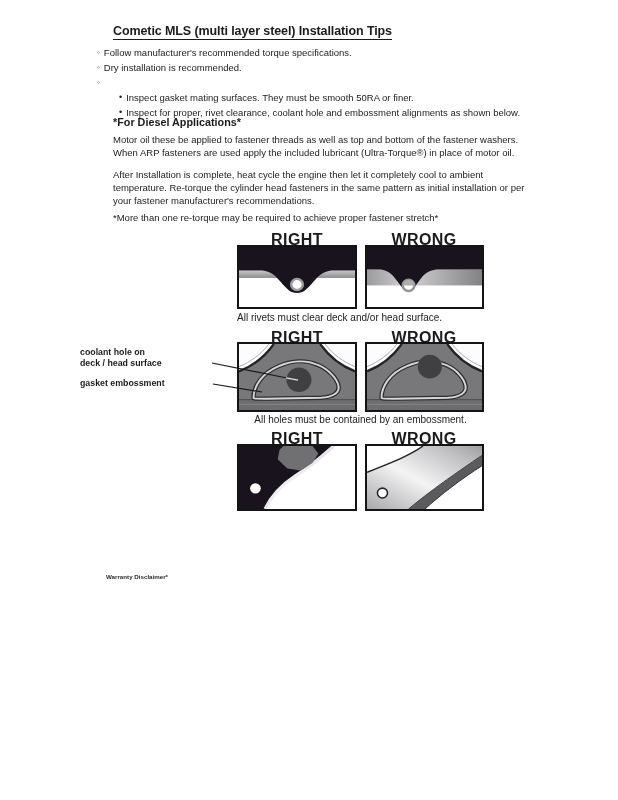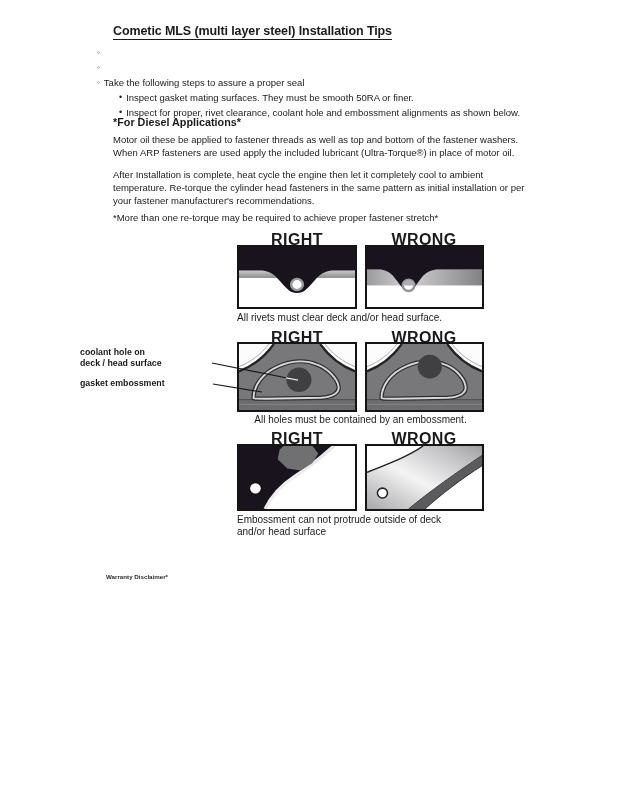--- a/index.html
+++ b/index.html
@@ -40,27 +40,28 @@
 </head>
 <body>
 
 <div id="page">
 
   <div class="abs title">Cometic MLS (multi layer steel) Installation Tips</div>
 
   <div class="abs bullets">
     <div class="bullet-row">
         <span class="mk">◦</span>
+        <span>Follow manufacturer's recommended torque specifications.</span>
       </div>
     <div class="bullet-row">
         <span class="mk">◦</span>
+        <span>Dry installation is recommended.</span>
       </div>
     <div class="bullet-row">
         <span class="mk">◦</span>
-        <span>Take the following steps to assure a proper seal</span>
       </div>
     <div class="bullet-row sub">
         <span class="mk">•</span>
         <span>Inspect gasket mating surfaces.  They must be smooth 50RA or finer.</span>
       </div>
     <div class="bullet-row sub">
         <span class="mk">•</span>
         <span>Inspect for proper, rivet clearance, coolant hole and embossment alignments as shown below.</span>
       </div>
   </div>
@@ -191,24 +192,20 @@
       <rect width="119" height="67" fill="#ffffff"></rect>
       <path d="M0,28 C22,19 43,11 58,0 H119 V10 C93,28 65,48 43,67 H0 Z" fill="url(#gr4)"></path>
       <path d="M0,28 C22,19 43,11 58,0" stroke="#232326" stroke-width="1.6" fill="none"></path>
       <path d="M43,67 C65,48 93,28 119,10 V21 C99,34 76,52 60,67 Z" fill="#5b5b5e"></path>
       <path d="M119,10 C93,28 65,48 43,67" stroke="#3a3a3d" stroke-width="1" fill="none"></path>
       <path d="M119,21 C99,34 76,52 60,67" stroke="#2c2c2f" stroke-width="1" fill="none"></path>
       <circle cx="16" cy="50" r="5.2" fill="#ffffff" stroke="#232326" stroke-width="1.6"></circle>
     </svg>
   </div>
 
-  <div class="abs caption" style="left:237px; top:514px;">
-    <div>Embossment can not protrude outside of deck</div>
-    <div>and/or head surface</div>
-  </div>
 
   <div class="abs warranty">
     <div class="w-head">Warranty Disclaimer*</div>
     <p>Due to the nature of performance applications, the parts in this catalog are sold without any express warranty or any implied warranty of merchantability or fitness for a particular purpose.  Cometic Gasket Inc., shall not, under any circumstances, be liable for any special, incidental or consequential damages, including, person, party or property, but not limited to, damage, or loss of property or equipment, loss of profits or revenue, cost of purchased or replacement goods, or claims of customers of the purchase, which may arise and/or result from sale, installation or use of these parts.  Installation of these parts could adversely affect the motor manufacturers warranty coverage.</p>
     <p class="tight">VENUE-The agreed upon venue, in the event of dispute whatsoever between the parties, whether instituted by either party, including, but not limited to, contract terms, payment terms, delivery, type, defects, sufficiency of product, shall be the Court of Common Pleas, Lake County, Ohio or the Painesville Municipal Court, Lake County, Ohio, depending on the amount in controversy.</p>
     <p>This agreement shall be governed by and construed under the laws of the State of Ohio.</p>
     <p>All prices and terms are subject to change without notice.</p>
     <p>Terms COD- Secured with a completed dealer/jobber application on File, COD-Company check with a current credit card number on file.  Open accounts may be established by well rated firms.  A credit application is available upon request.  Open accounts are due payable Net 30 days from date of invoice.  No statement will be sent.  If an account becomes 60 or more days past due, it is subject to being placed on credit hold.  No orders will be shipped or new orders accepted until past due balance is paid.  If an account becomes 90 or more days past due, it is subject to being placed for collections.  All costs of collection are the responsibility of the customer, including attorney fees, court costs, and other expenses of litigation.</p>
     <p>Returns- Authorized (RGA) must be obtained in advance on all returns.  A packing slip or invoice number must accompany the merchandise.  No returns after 30 days from invoice date.  All returns are subject to a 25% restocking charge.  All custom designed and custom manufactured gaskets are non-returnable.</p>
     <p class="tight">Only catalog parts are returnable.</p>

